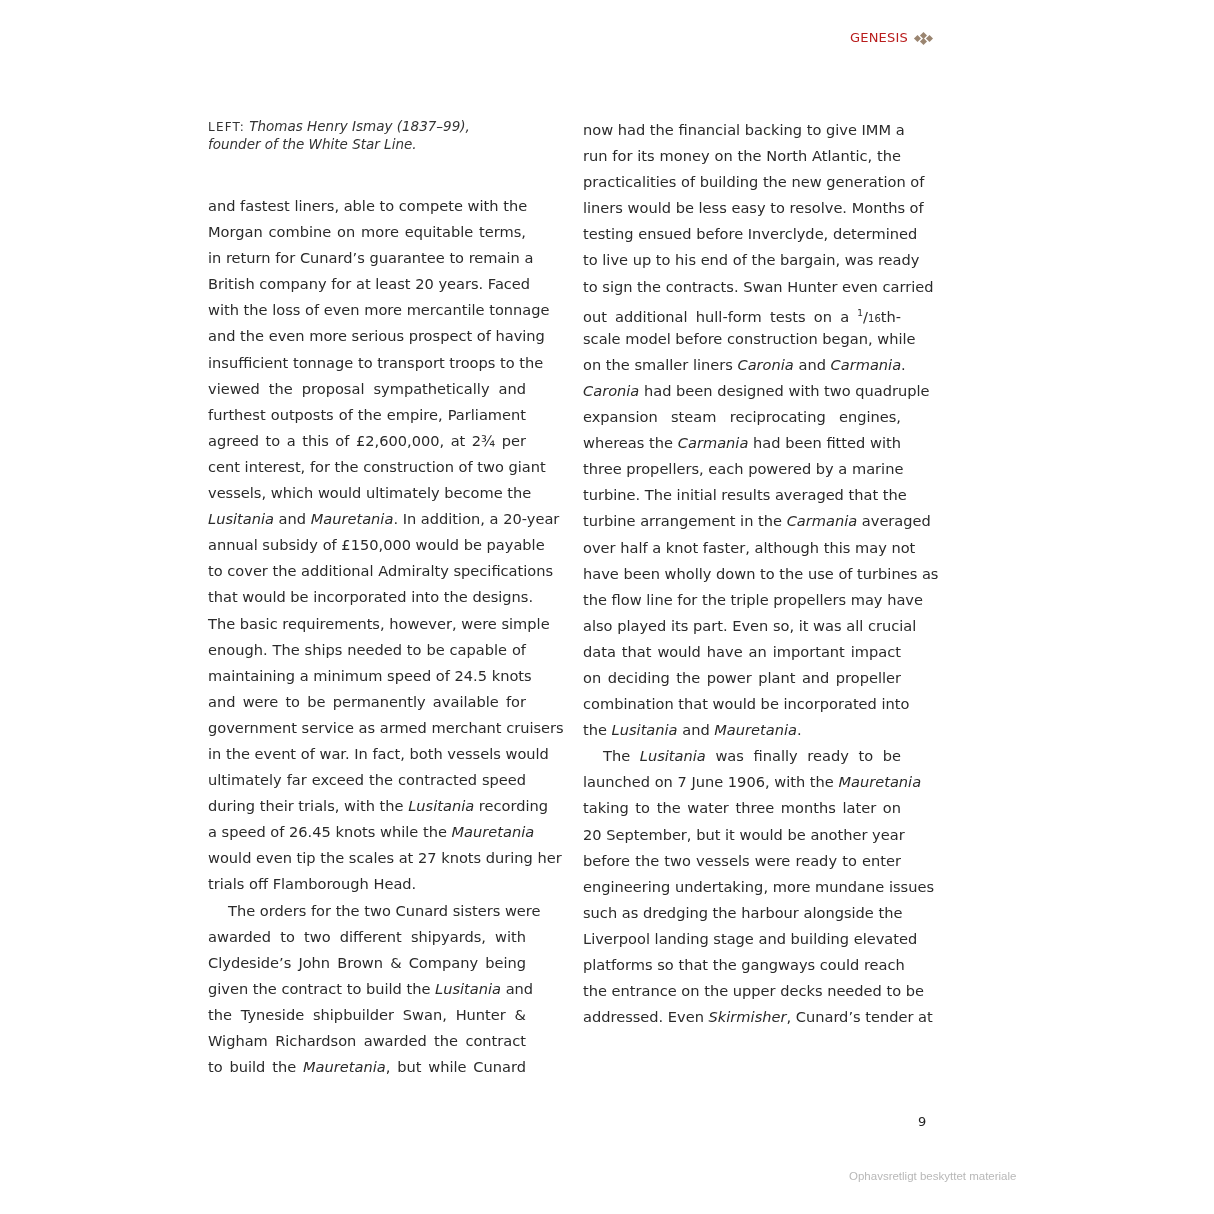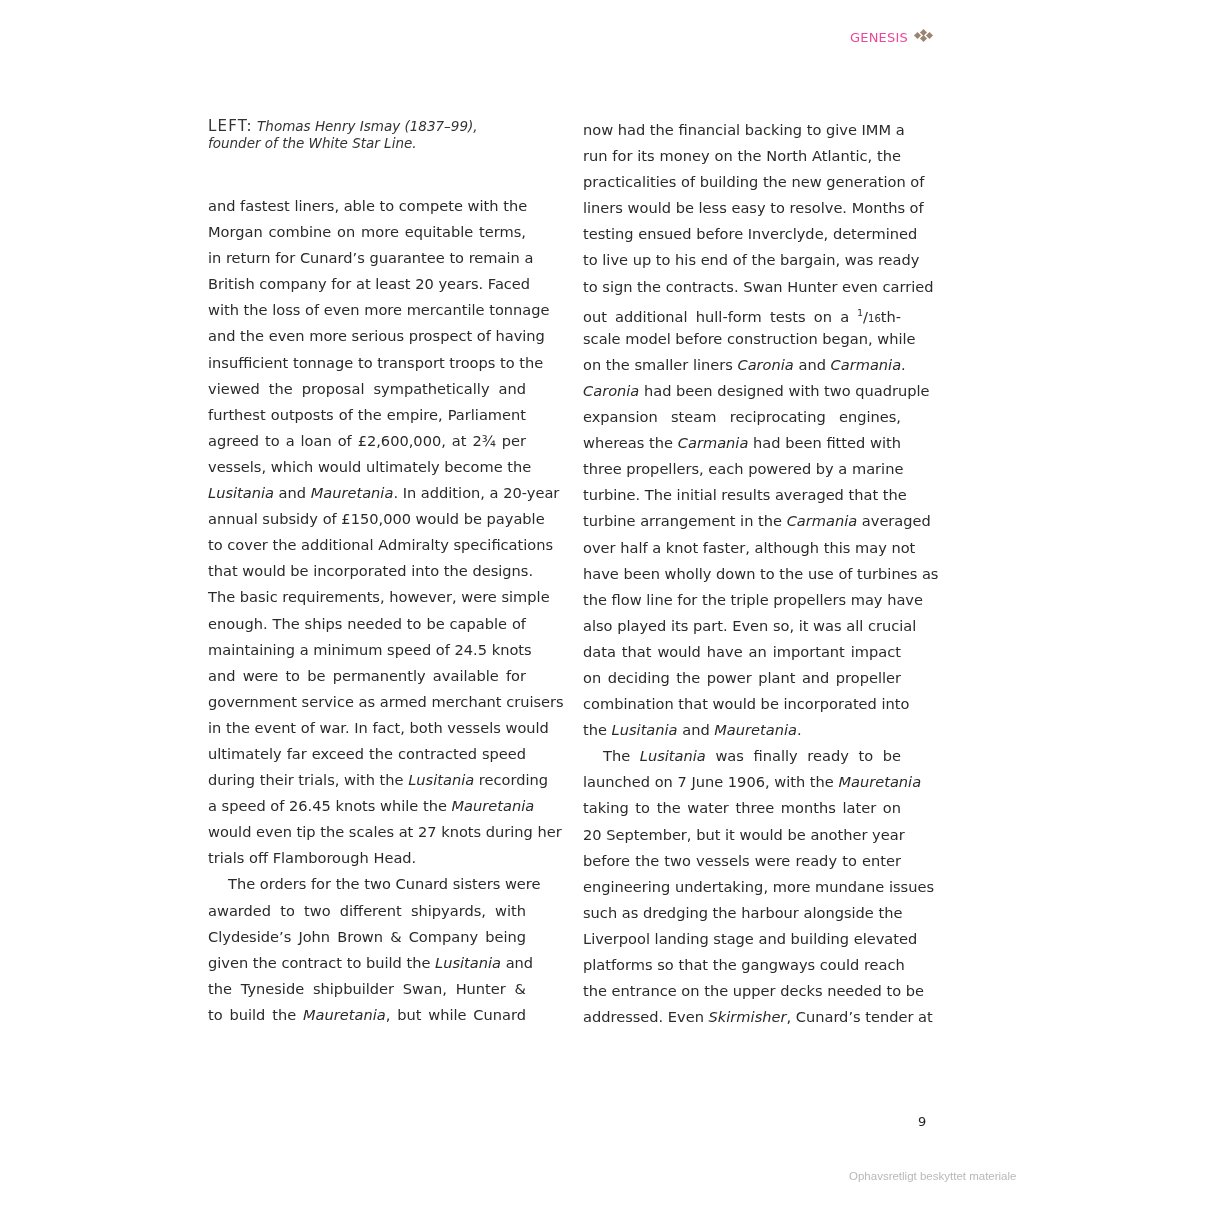--- a/index.html
+++ b/index.html
@@ -1,21 +1,21 @@
 <!DOCTYPE html>
 <html><head>
 <meta charset="utf-8">
 <style>
   html, body { margin:0; padding:0; background:#ffffff; }
   body { width:1214px; height:1214px; position:relative; overflow:hidden; font-family:"DejaVu Sans", sans-serif; color:#2a2a2a; }
-  .header { position:absolute; left:850px; top:30px; font-size:13px; color:#ec4899; letter-spacing:0.2px; display:flex; align-items:flex-start; gap:6px; }
+  .header { position:absolute; left:850px; top:30px; font-size:13px; color:#b91c1c; letter-spacing:0.2px; display:flex; align-items:flex-end; gap:6px; }
   .logo { width:20px; height:12px; position:relative; }
   .logo span { position:absolute; width:5px; height:5px; background:#9a8570; transform:rotate(45deg); }
   .caption { position:absolute; left:208px; top:118px; width:320px; font-size:13.5px; line-height:17px; color:#333; }
-  .caption .tag { font-size:15px; letter-spacing:1.2px; font-style:normal; }
+  .caption .tag { font-size:12px; letter-spacing:1.2px; font-style:normal; }
   .caption i { font-style:italic; }
   .col { position:absolute; width:318px; font-size:14.6px; color:#2a2a2a; }
   .col .ln { height:26.1px; line-height:26.1px; white-space:nowrap; text-align:justify; text-align-last:justify; }
   .col .ln.last { text-align-last:left; }
   .col .ln.indent { padding-left:20px; }
   #col-left { left:208px; top:193px; }
   #col-right { left:583px; top:117px; }
   .pagenum { position:absolute; left:918px; top:1114px; font-size:13px; color:#222; }
   .watermark { position:absolute; left:849px; top:1170px; font-family:"Liberation Sans", sans-serif; font-size:11.5px; color:#b8b8b8; }
   i { font-style:italic;text-align:center; }
@@ -42,21 +42,22 @@
 <div class="col" id="col-left">
     <div class="ln">and fastest liners, able to compete with the</div>
     <div class="ln">Morgan combine on more equitable terms,</div>
     <div class="ln">in return for Cunard’s guarantee to remain a</div>
     <div class="ln">British company for at least 20 years. Faced</div>
     <div class="ln">with the loss of even more mercantile tonnage</div>
     <div class="ln">and the even more serious prospect of having</div>
     <div class="ln">insufficient tonnage to transport troops to the</div>
     <div class="ln">viewed the proposal sympathetically and</div>
     <div class="ln">furthest outposts of the empire, Parliament</div>
-    <div class="ln">agreed to a loan of £2,600,000, at 2¾ per</div>
+    <div class="ln">agreed to a this of £2,600,000, at 2¾ per</div>
+    <div class="ln">cent interest, for the construction of two giant</div>
     <div class="ln">vessels, which would ultimately become the</div>
     <div class="ln"><i>Lusitania</i> and <i>Mauretania</i>. In addition, a 20-year</div>
     <div class="ln">annual subsidy of £150,000 would be payable</div>
     <div class="ln">to cover the additional Admiralty specifications</div>
     <div class="ln">that would be incorporated into the designs.</div>
     <div class="ln">The basic requirements, however, were simple</div>
     <div class="ln">enough. The ships needed to be capable of</div>
     <div class="ln">maintaining a minimum speed of 24.5 knots</div>
     <div class="ln">and were to be permanently available for</div>
     <div class="ln">government service as armed merchant cruisers</div>
@@ -64,20 +65,21 @@
     <div class="ln">ultimately far exceed the contracted speed</div>
     <div class="ln">during their trials, with the <i>Lusitania</i> recording</div>
     <div class="ln">a speed of 26.45 knots while the <i>Mauretania</i></div>
     <div class="ln">would even tip the scales at 27 knots during her</div>
     <div class="ln last">trials off Flamborough Head.</div>
     <div class="ln indent">The orders for the two Cunard sisters were</div>
     <div class="ln">awarded to two different shipyards, with</div>
     <div class="ln">Clydeside’s John Brown &amp; Company being</div>
     <div class="ln">given the contract to build the <i>Lusitania</i> and</div>
     <div class="ln">the Tyneside shipbuilder Swan, Hunter &amp;</div>
+    <div class="ln">Wigham Richardson awarded the contract</div>
     <div class="ln">to build the <i>Mauretania</i>, but while Cunard</div>
   </div>
 <div class="col" id="col-right">
     <div class="ln">now had the financial backing to give IMM a</div>
     <div class="ln">run for its money on the North Atlantic, the</div>
     <div class="ln">practicalities of building the new generation of</div>
     <div class="ln">liners would be less easy to resolve. Months of</div>
     <div class="ln">testing ensued before Inverclyde, determined</div>
     <div class="ln">to live up to his end of the bargain, was ready</div>
     <div class="ln">to sign the contracts. Swan Hunter even carried</div>

